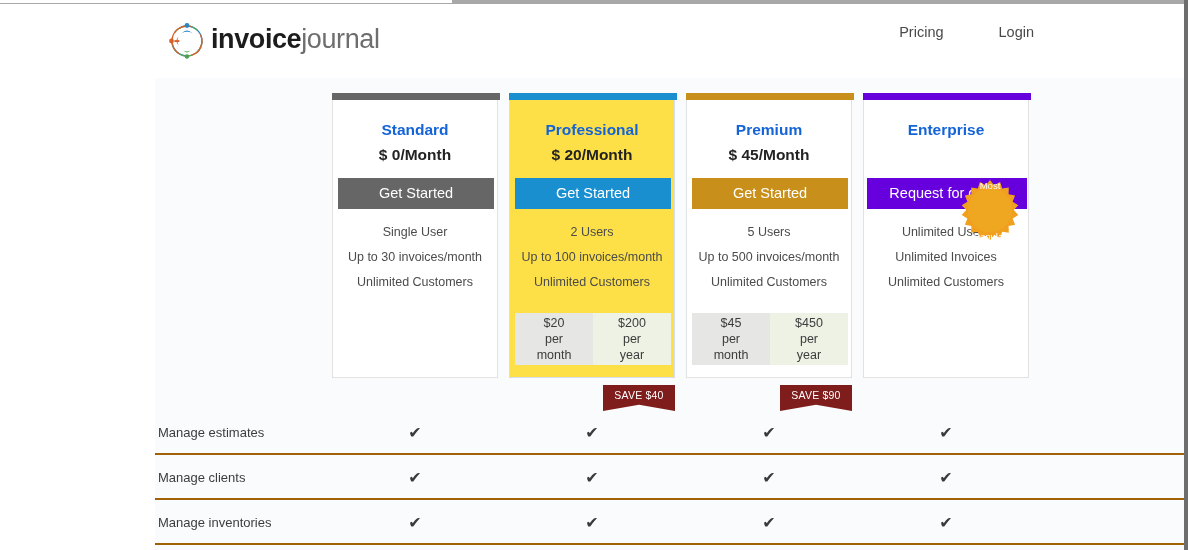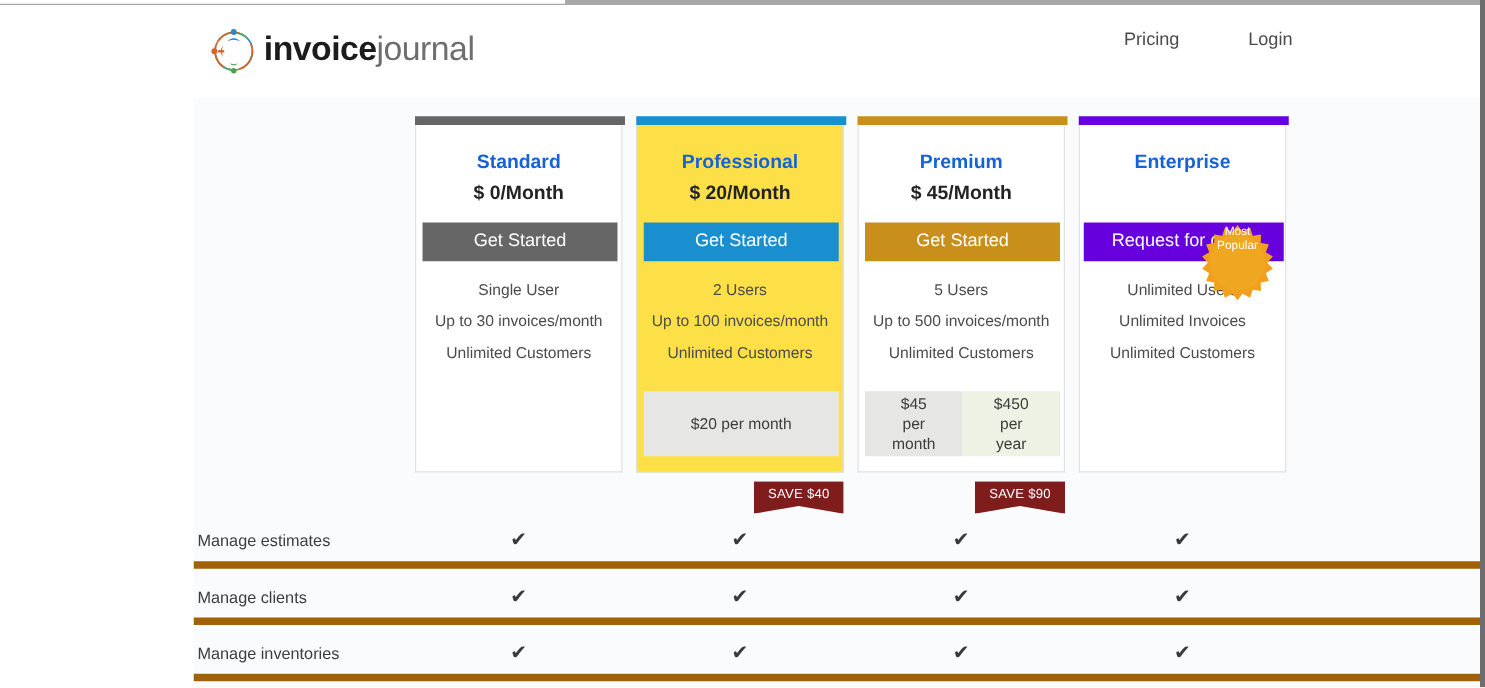--- a/index.html
+++ b/index.html
@@ -216,38 +216,38 @@
     z-index: 5;
   }
   .burst svg { display: block; }
   .burst-label {
     position: absolute;
     left: 0; top: 0;
     width: 62px; height: 62px;
     display: flex;
     flex-direction: column;
     align-items: center;
-    justify-content: flex-start;
+    justify-content: space-between;
     color: #ffffff;
     font-size: 9.5px;
     line-height: 11px;
     text-align: center;
     pointer-events: none;
   }
 
   
   .ftable {
     position: absolute;
     left: 0; top: 332px;   
     width: 1029px;
   }
   .frow {
     position: relative;
     height: 45px;
-    border-bottom: 6px solid #a16207;
+    border-bottom: 2px solid #a16207;
   }
   .fcell-label {
     position: absolute;
     left: 3px; top: 0;
     height: 45px;
     display: flex;
     align-items: center;
     font-size: 13px;
     color: #3d3d3d;
     white-space: nowrap;
@@ -332,20 +332,21 @@
         <div class="card-title">Professional</div>
         <div class="card-price">$ 20/Month</div>
         <button class="card-cta" id="cta1" style="background: rgb(26, 143, 208);">Get Started</button>
         <ul class="card-features">
           <li>2 Users</li>
           <li>Up to 100 invoices/month</li>
           <li>Unlimited Customers</li>
         </ul>
         <div class="billing">
           <div class="billing-cell monthly">$20 per month</div>
+          <div class="billing-cell yearly">$200 per year</div>
         </div>
       </div>
 
       <div class="card c2">
         <div class="card-bar" id="bar2" style="background: rgb(200, 144, 26);"></div>
         <div class="card-title">Premium</div>
         <div class="card-price">$ 45/Month</div>
         <button class="card-cta" id="cta2" style="background: rgb(200, 144, 26);">Get Started</button>
         <ul class="card-features">
           <li>5 Users</li>

